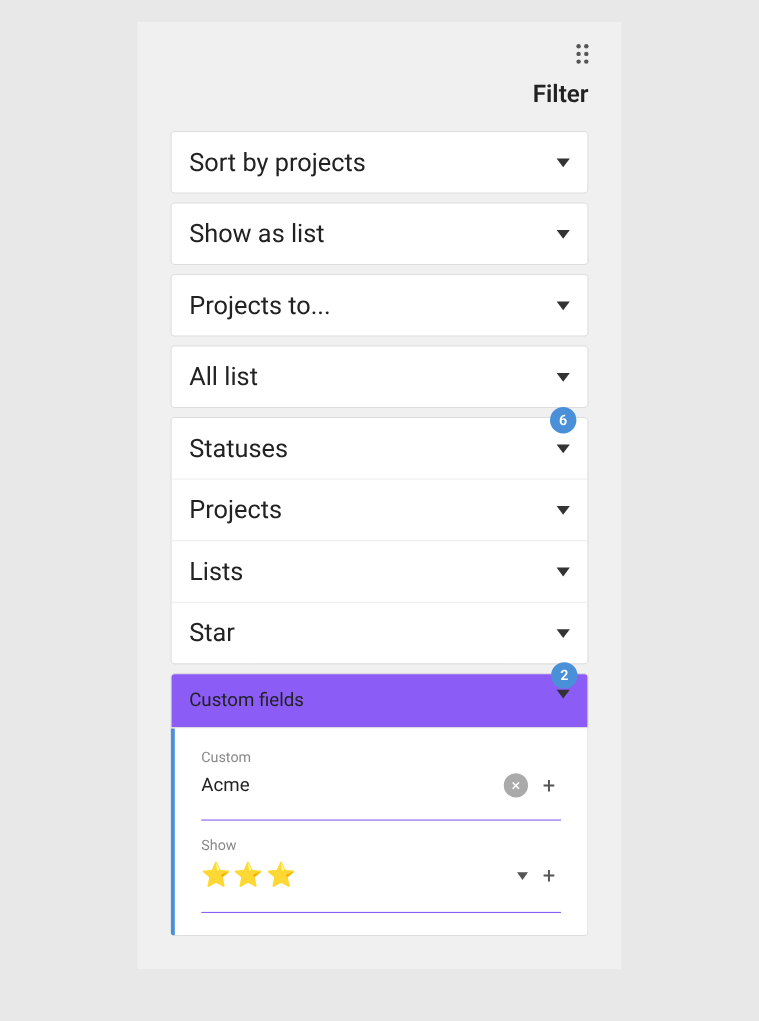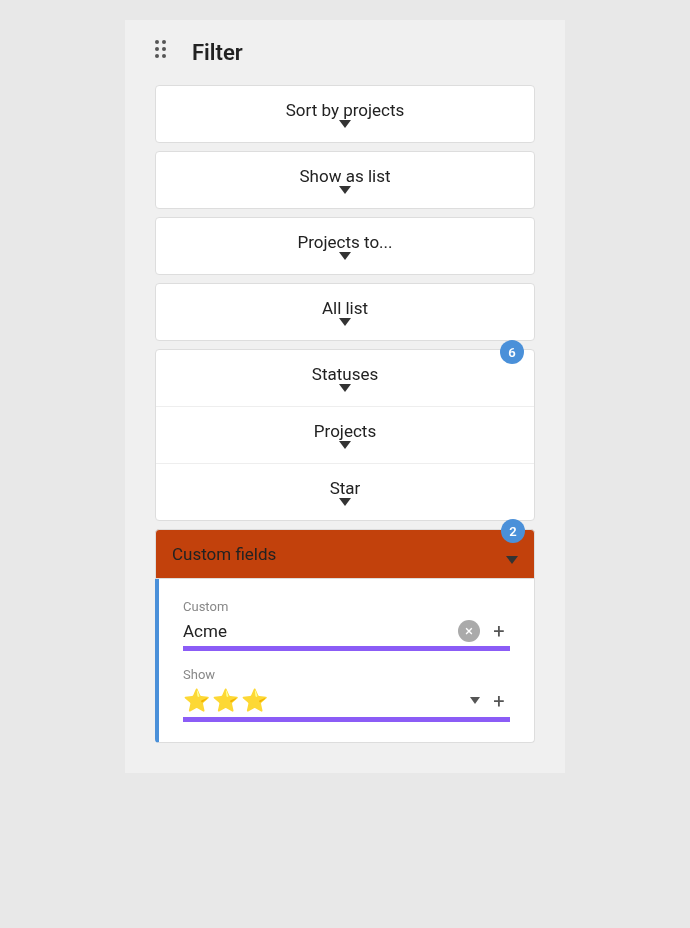--- a/index.html
+++ b/index.html
@@ -20,23 +20,24 @@
     }
 
     .filter-panel {
       width: 440px;
       background-color: #f0f0f0;
       padding: 20px 30px 30px 30px;
     }
 
     .filter-header {
       display: flex;
-      align-items: flex-start;
-      gap: 26px;
+      align-items: flex-end;
+      gap: 16px;
       margin-bottom: 20px;
+      flex-direction: column;
     }
 
     .drag-dots {
       display: grid;
       grid-template-columns: 4px 4px;
       gap: 3px;
     }
 
     .drag-dots span {
       display: block;
@@ -58,24 +59,23 @@
       border-radius: 4px;
       margin-bottom: 8px;
     }
 
     .dropdown-item {
       display: flex;
       align-items: center;
       justify-content: space-between;
       padding: 14px 16px;
       cursor: pointer;
-      font-size: 17px;
+      font-size: 23px;
       color: #222;
       border-bottom: 1px solid #eee;
-      flex-direction: column;
     }
 
     .dropdown-item:last-child {
       border-bottom: none;
     }
 
     .chevron-down {
       width: 0;
       height: 0;
       border-left: 6px solid transparent;
@@ -119,22 +119,22 @@
 
     .field-label {
       font-size: 13px;
       color: #888;
       margin-bottom: 6px;
     }
 
     .field-value-row {
       display: flex;
       align-items: center;
-      border-bottom: 5px solid #8b5cf6;
-      padding-bottom: 4px;
+      border-bottom: 1px solid #8b5cf6;
+      padding-bottom: 20px;
       gap: 8px;
     }
 
     .field-text {
       font-size: 17px;
       color: #222;
       flex: 1;
     }
 
     .field-clear-btn {
@@ -230,28 +230,32 @@
     <div class="badge">6</div>
     <div class="dropdown-item">
       <span>Statuses</span>
       <div class="chevron-down"></div>
     </div>
     <div class="dropdown-item">
       <span>Projects</span>
       <div class="chevron-down"></div>
     </div>
     <div class="dropdown-item">
+      <span>Lists</span>
+      <div class="chevron-down"></div>
+    </div>
+    <div class="dropdown-item">
       <span>Star</span>
       <div class="chevron-down"></div>
     </div>
   </div>
 
   <div style="position:relative;">
     <div class="badge" style="top:-10px; right:10px; position:absolute; z-index:10;">2</div>
-    <div style="background:#c2410c; border:1px solid #ddd; border-radius:4px 4px 0 0; display:flex; align-items:flex-end; justify-content:space-between; padding:14px 16px; cursor:pointer;">
+    <div style="background:#8b5cf6; border:1px solid #ddd; border-radius:4px 4px 0 0; display:flex; align-items:flex-start; justify-content:space-between; padding:14px 16px; cursor:pointer;">
       <span style="font-size:17px; color:#222;">Custom fields</span>
       <div class="chevron-down"></div>
     </div>
 
     <div style="background:white; border:1px solid #ddd; border-top:none; border-radius:0 0 4px 4px; border-left:4px solid #4A90D9; padding:20px 24px;">
 
       <div class="field-row">
         <div class="field-label">Custom</div>
         <div class="field-value-row">
           <span class="field-text">Acme</span>

